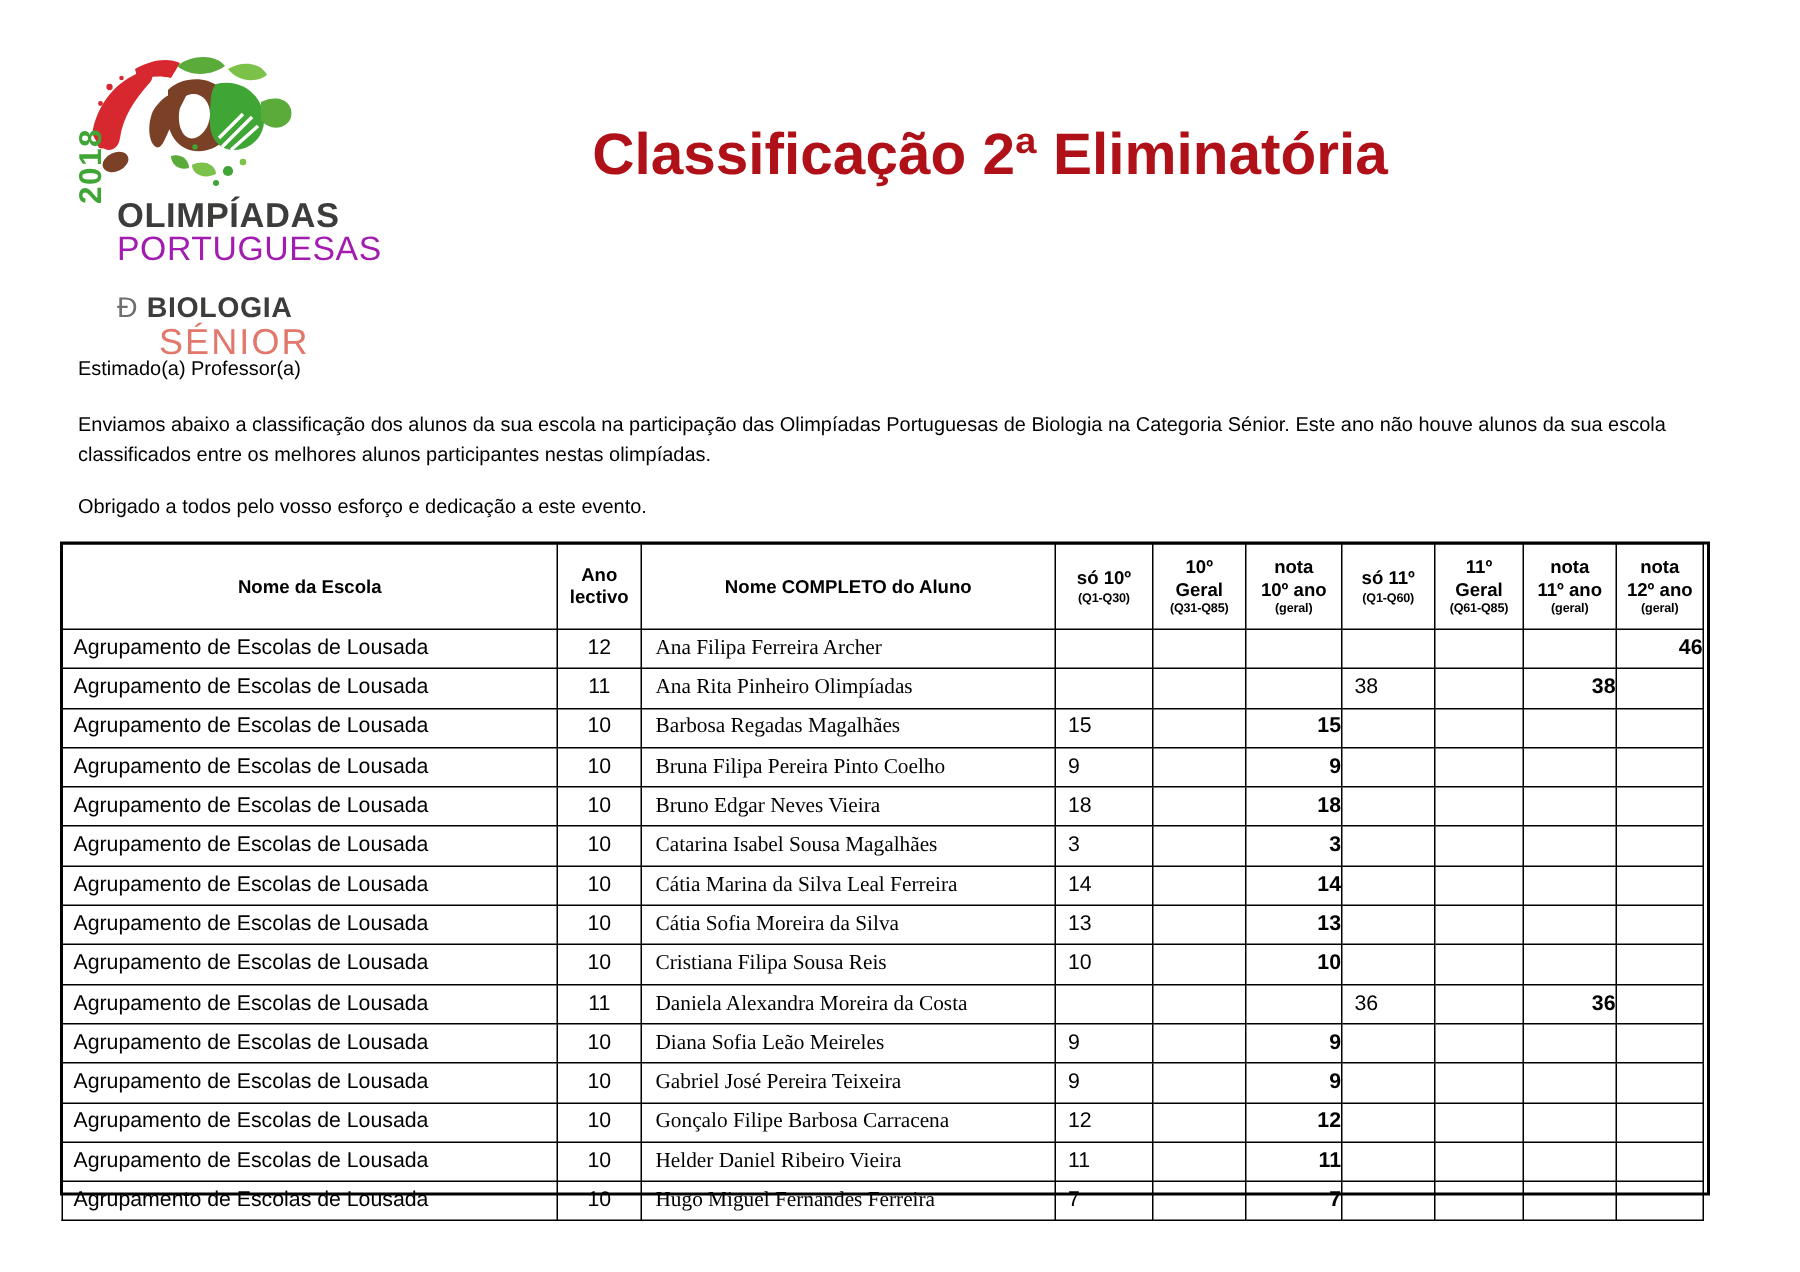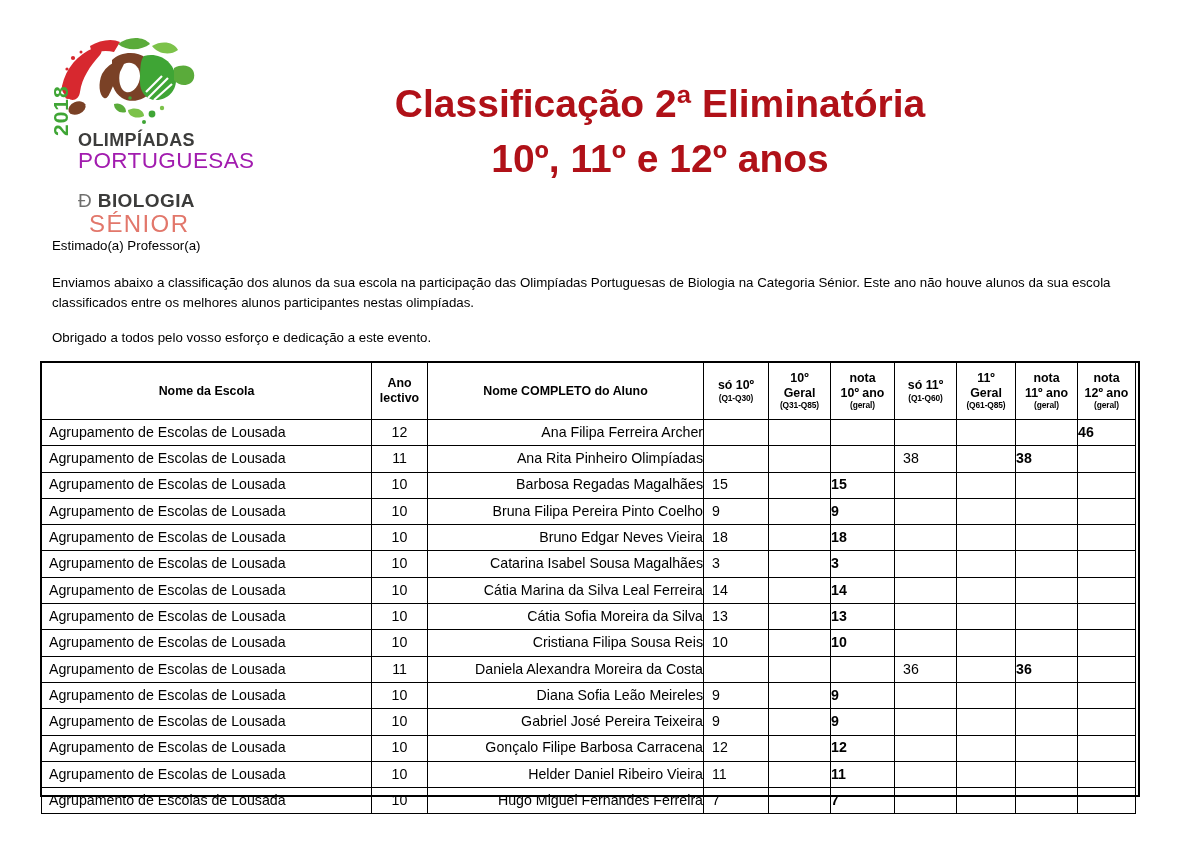--- a/index.html
+++ b/index.html
@@ -60,21 +60,21 @@
     line-height: 1;
   }
 
   .logo-lines {
     position: absolute;
     left: 30px;
     top: 0px;
     line-height: 0.98;
   }
   .logo-l1 {
-    font-size: 18px;
+    font-size: 23px;
     font-weight: bold;
     color: #3c3c3b;
     letter-spacing: 0.4px;
   }
   .logo-l2 {
     font-size: 22.5px;
     font-weight: normal;
     color: #a21caf;
     letter-spacing: 0.4px;
   }
@@ -83,21 +83,21 @@
     letter-spacing: 0.4px;
     margin-top: 20px;
   }
   .logo-l3 .de { color: #6f6f6e; font-weight: normal; }
   .logo-l3 .bio { color: #3c3c3b; font-weight: bold; }
   .logo-l4 {
     font-size: 24px;
     color: #e2776b;
     letter-spacing: 1.4px;
     margin-top: 2px;
-    margin-left: 11px;
+    margin-left: 28px;
   }
 
   .doc-title {
     position: absolute;
     left: 300px;
     top: 76px;
     width: 720px;
     text-align: center;
     color: #b01118;
     font-size: 39px;
@@ -163,23 +163,23 @@
     margin-top: 1px;
   }
 
   .grade-table tbody td {
     height: 25.3px;
     font-size: 14.2px;
     line-height: 1.1;
   }
   td.c-escola { padding-left: 7px; text-align: left; }
   td.c-ano    { text-align: center; font-size: 13px; }
-  td.c-aluno  { padding-left: 9px; text-align: right; }
+  td.c-aluno  { padding-left: 9px; text-align: left; font-family: Liberation Serif, serif; }
   td.c-num    { padding-left: 8px; text-align: left; font-size: 13.4px; }
-  td.c-nota   { text-align: left; font-weight: bold; font-size: 13.6px; }
+  td.c-nota   { text-align: right; font-weight: bold; font-size: 13.6px; }
 
   
   .table-frame {
     position: absolute;
     left: 40px;
     top: 361px;
     width: 1096px;
     height: 432px;
     border: 2px solid #000000;
     pointer-events: none;
@@ -238,21 +238,20 @@
         <div class="logo-l1">OLIMPÍADAS</div>
         <div class="logo-l2">PORTUGUESAS</div>
         <div class="logo-l3"><span class="de">Ð</span> <span class="bio">BIOLOGIA</span></div>
         <div class="logo-l4">SÉNIOR</div>
       </div>
     </div>
   </div>
 
   <div class="doc-title">
     <span>Classificação 2ª Eliminatória</span>
-    <span class="ln2">10º, 11º e 12º anos</span>
   </div>
 </div>
 
 <div class="letter">
   <p>Estimado(a) Professor(a)</p>
   <p class="p-body">Enviamos abaixo a classificação dos alunos da sua escola na participação das Olimpíadas Portuguesas de Biologia na Categoria Sénior. Este ano não houve alunos da sua escola classificados entre os melhores alunos participantes nestas olimpíadas.</p>
   <p>Obrigado a todos pelo vosso esforço e dedicação a este evento.</p>
 </div>
 
 <table class="grade-table">

